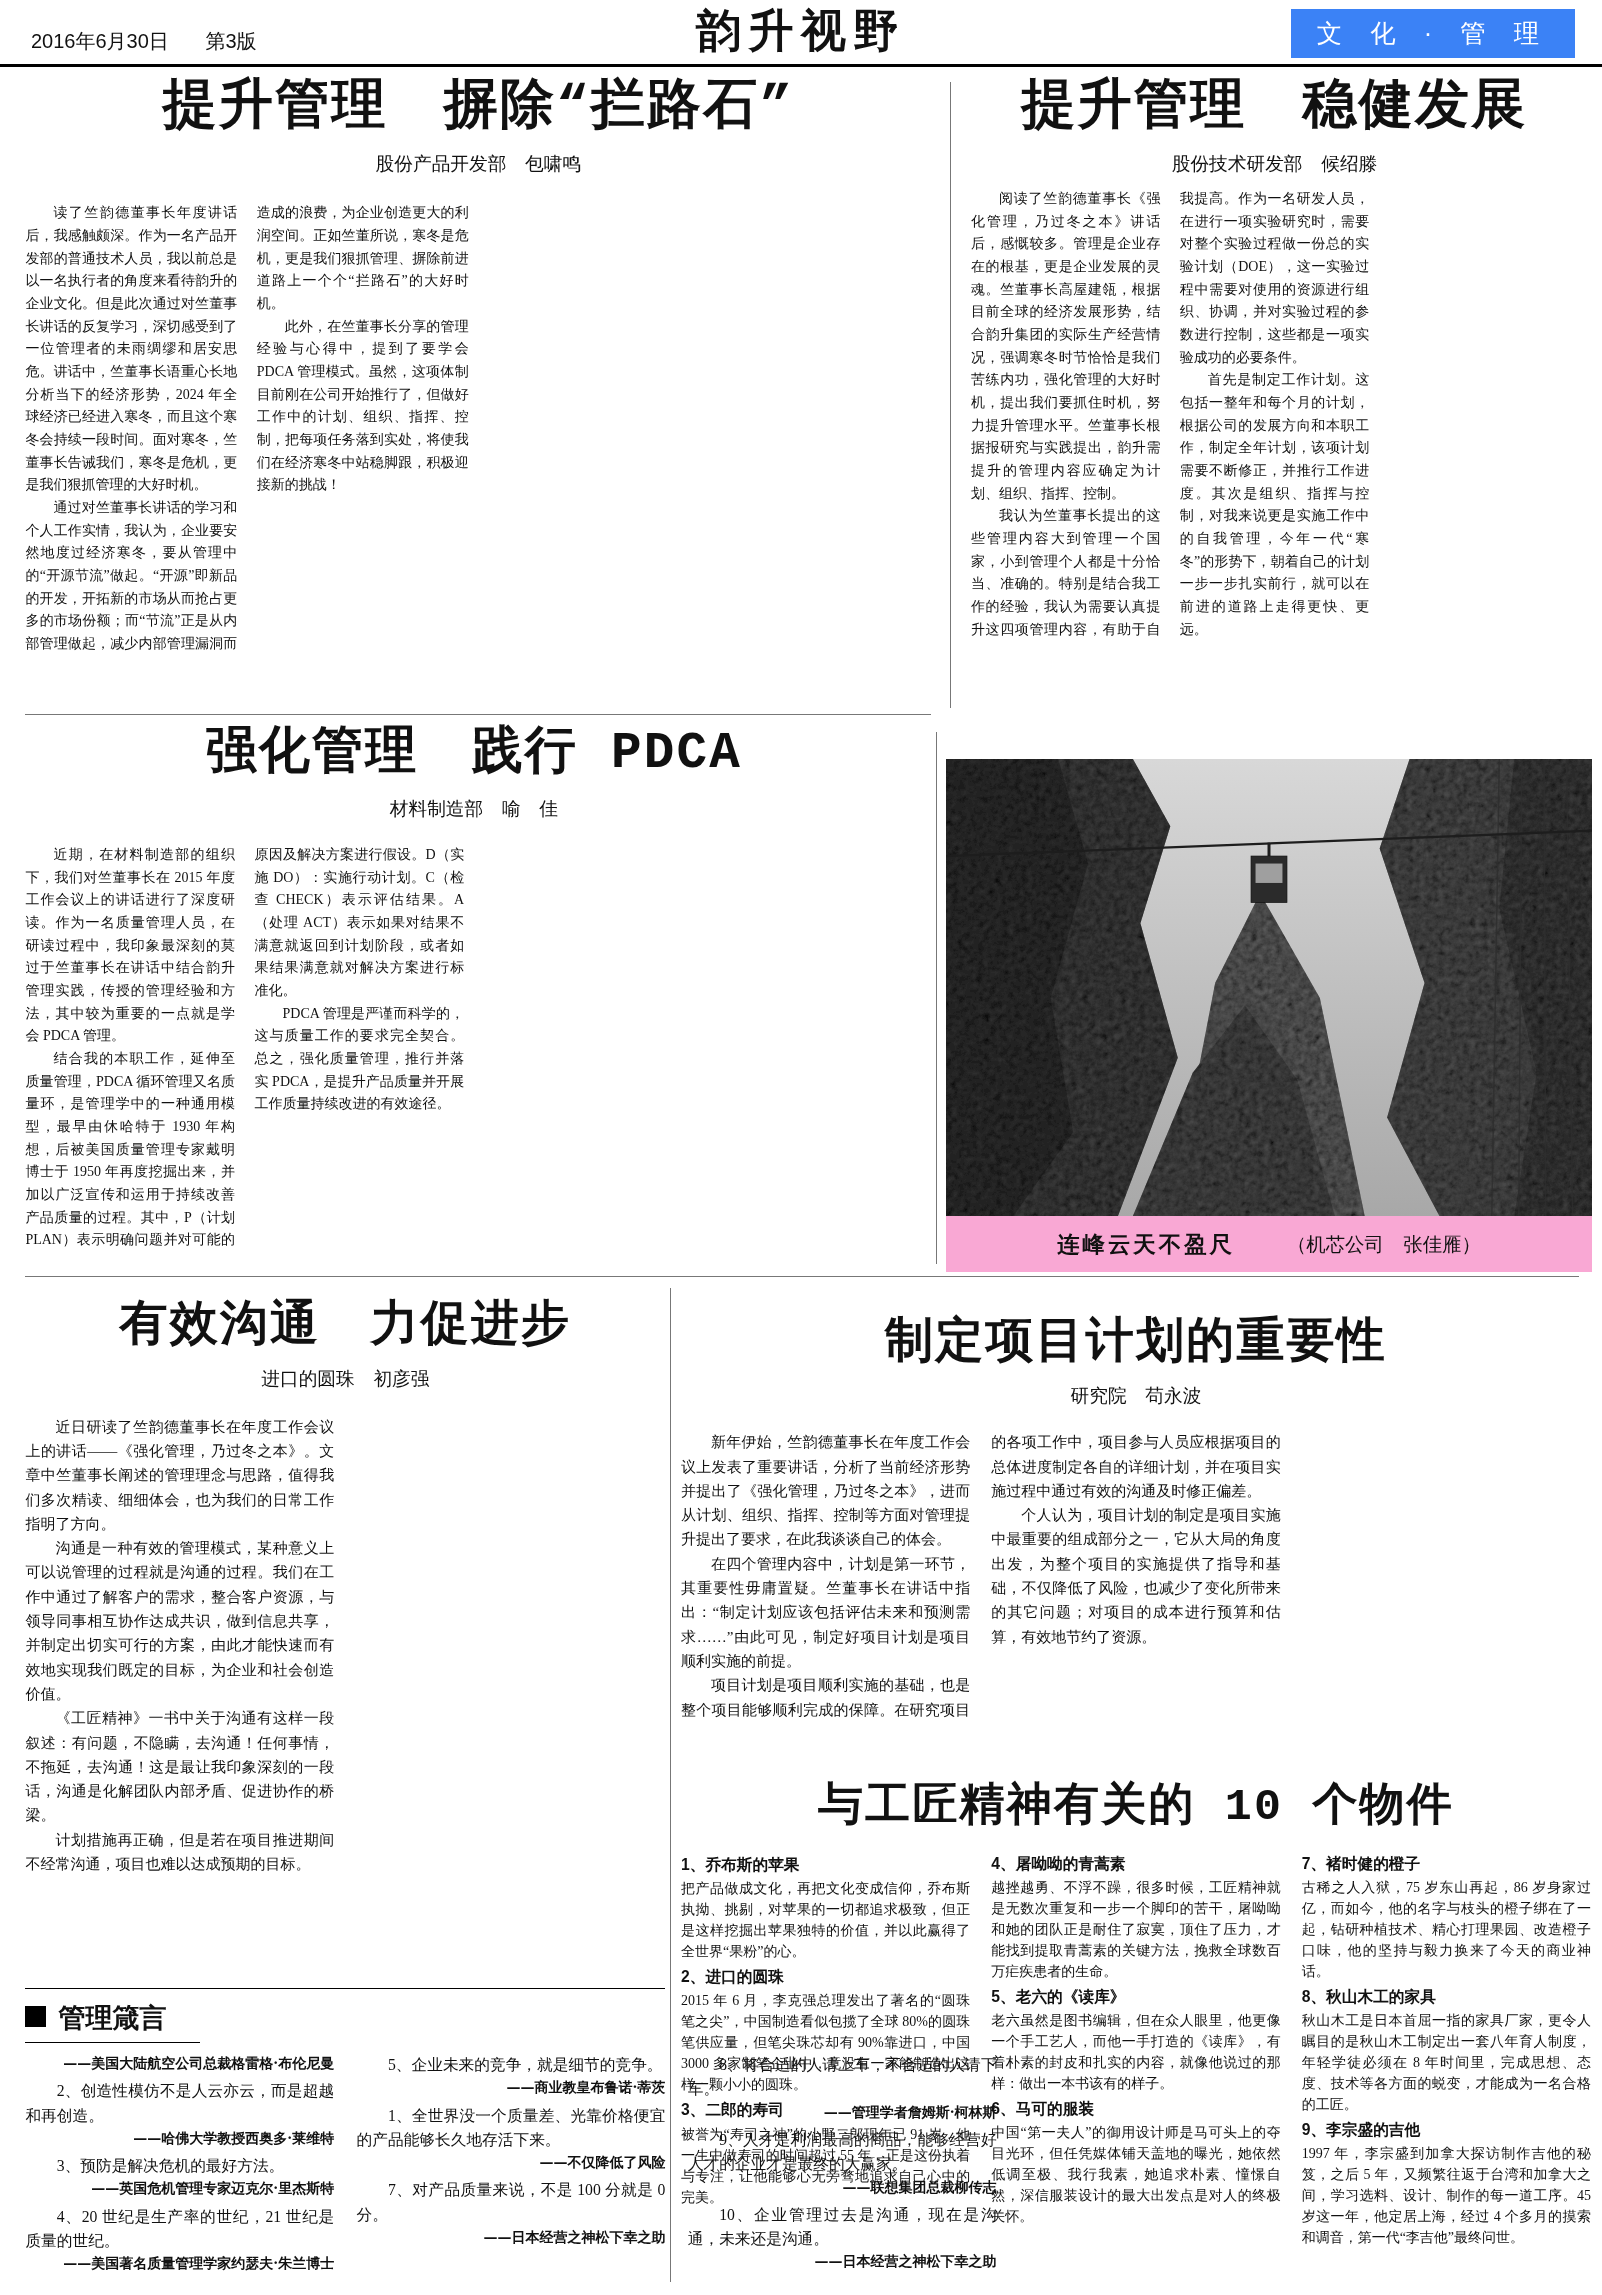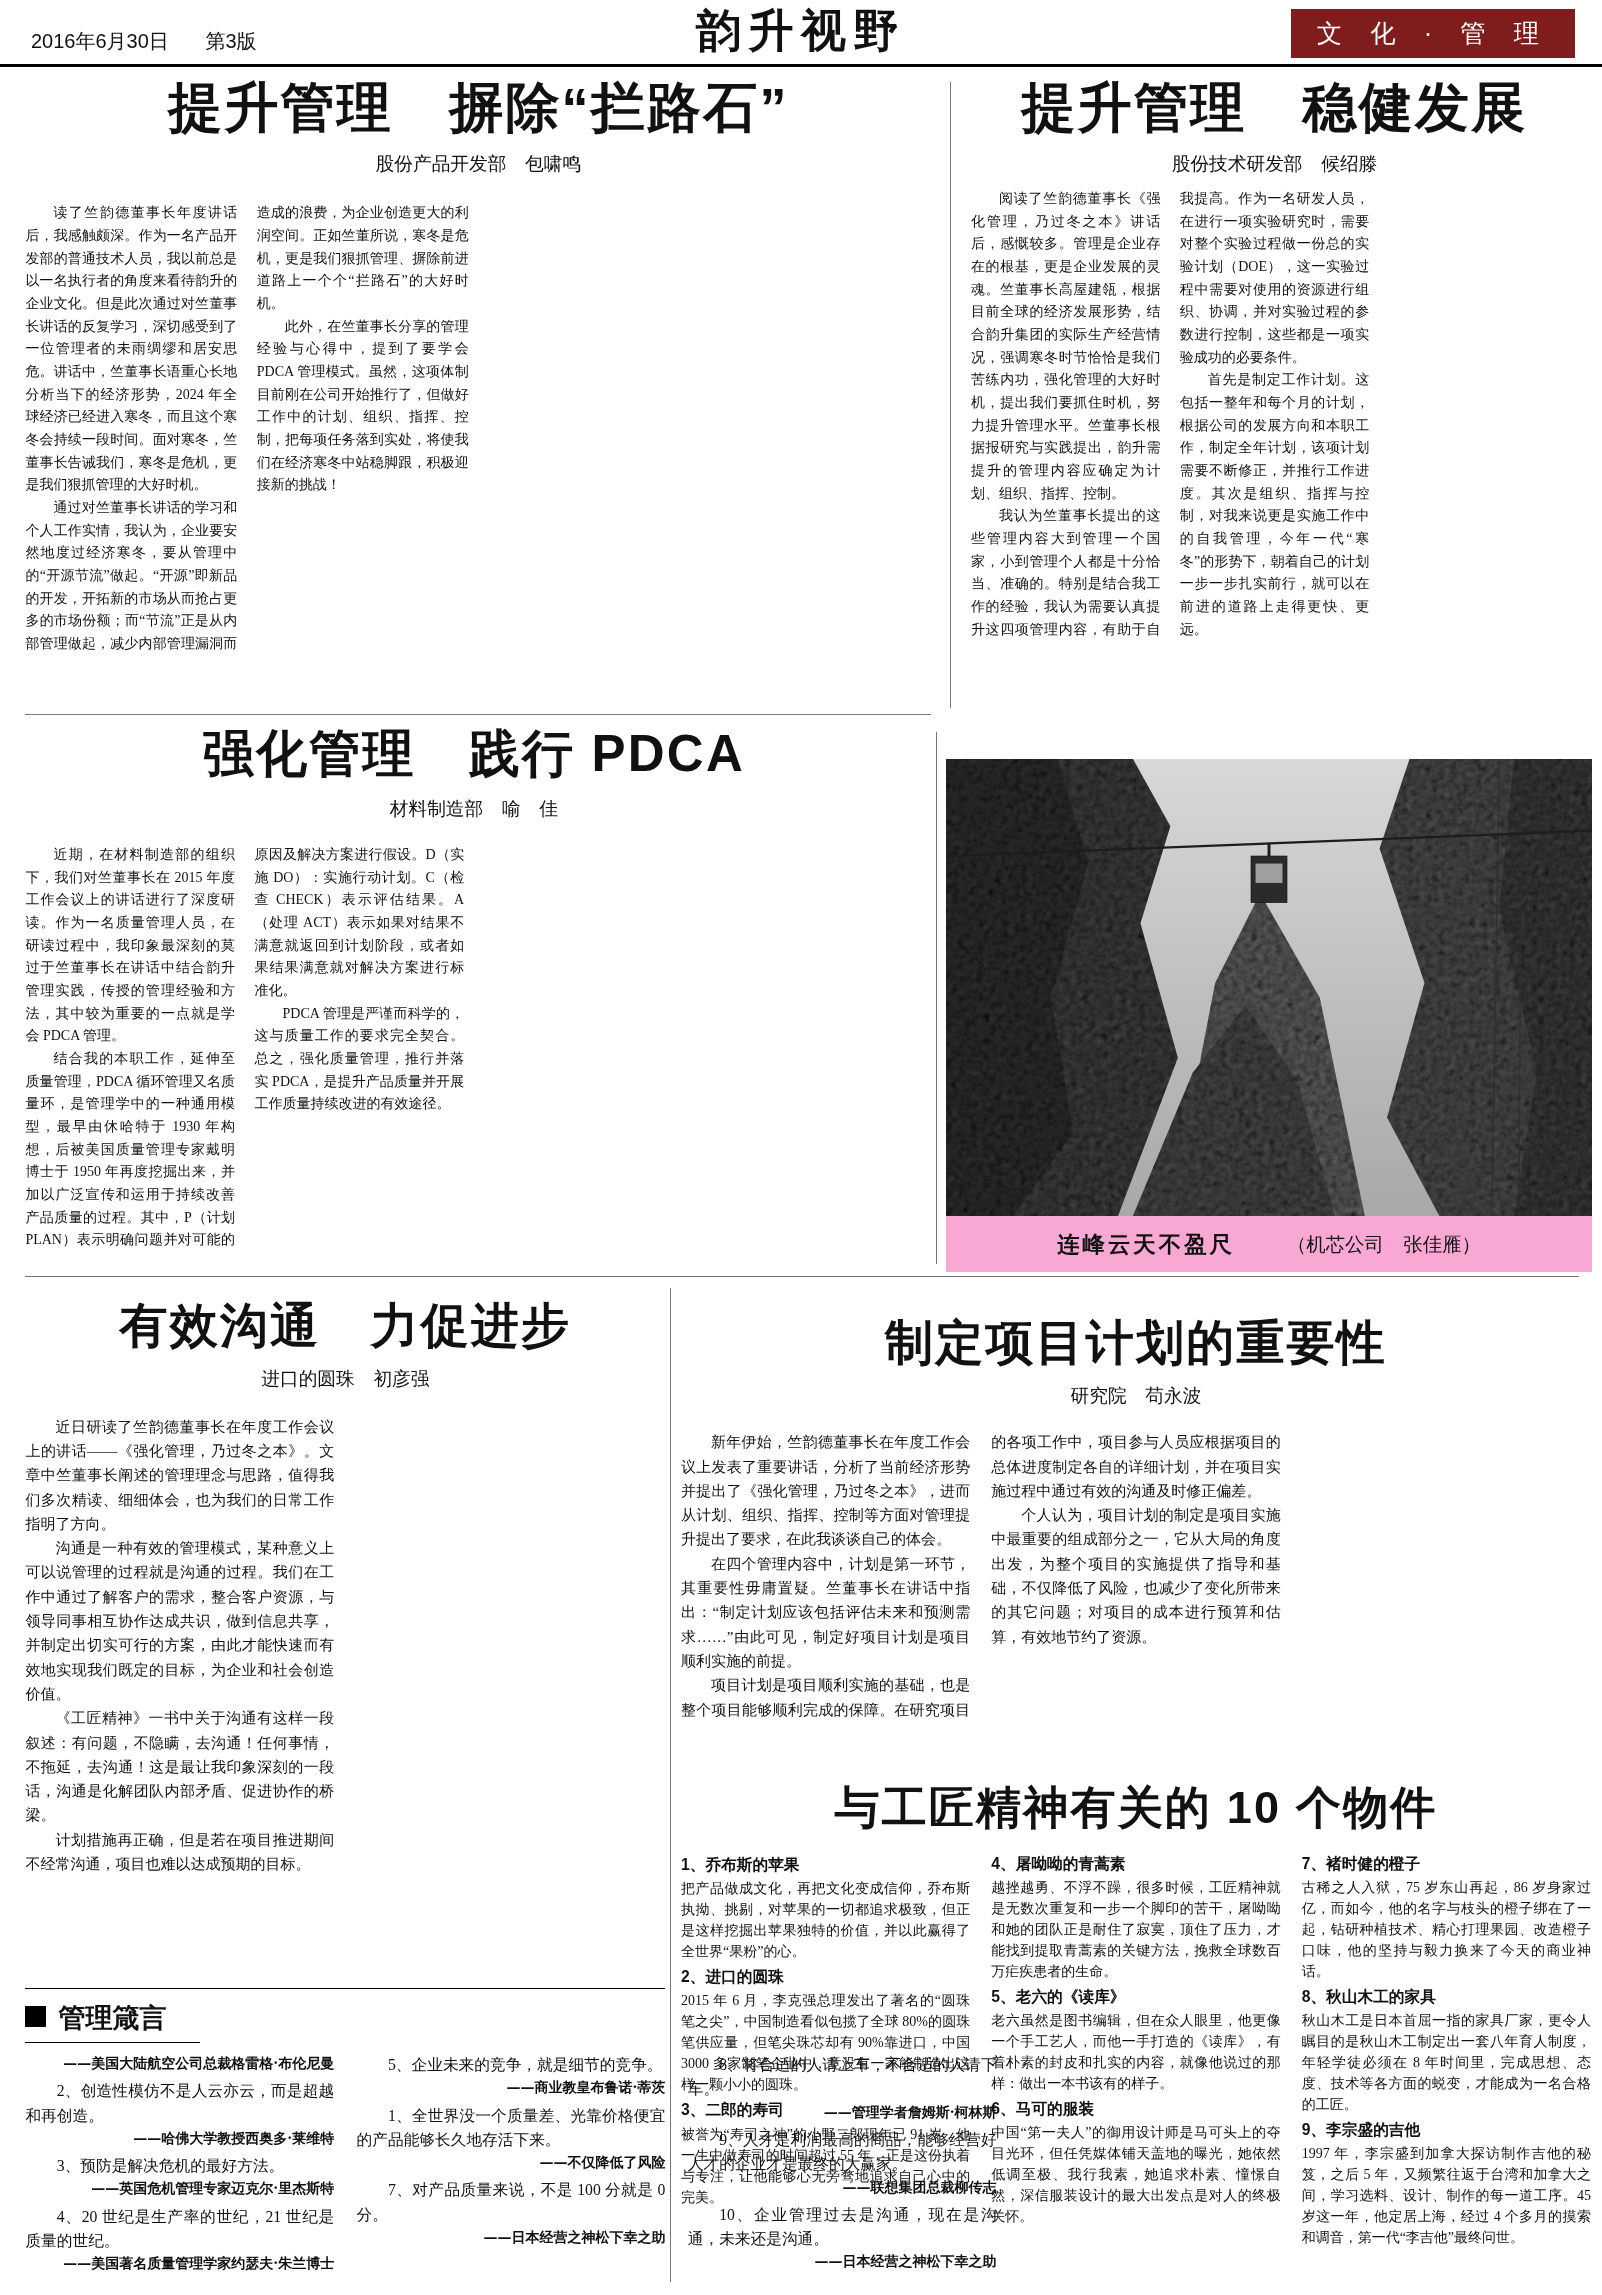--- a/index.html
+++ b/index.html
@@ -3,24 +3,24 @@
 <meta charset="utf-8">
 <style>
   html,body{margin:0;padding:0;background:#e8e8e8;}
   .page{position:relative;width:1602px;height:2295px;background:#ffffff;
         font-family:"Liberation Serif",serif;color:#111;overflow:hidden;}
   
   .hdr{position:absolute;top:0;left:0;right:0;height:64px;border-bottom:3.7px solid #000;}
   .hdr-date{position:absolute;left:31px;bottom:9px;font-size:20px;font-family:"Liberation Sans",sans-serif;}
   .hdr-mast{position:absolute;left:0;right:0;bottom:3px;text-align:center;
             font-family:"DejaVu Serif",serif;font-weight:bold;font-size:45px;letter-spacing:7.5px;}
-  .hdr-badge{position:absolute;right:27px;bottom:6px;background:#7f1d1d;color:#fff;
+  .hdr-badge{position:absolute;right:27px;bottom:6px;background:#3b82f6;color:#fff;
              font-size:25.4px;padding:7.5px 25.4px;letter-spacing:10.5px;font-family:"Liberation Sans",sans-serif;}
   
-  .headline{font-family:Liberation Sans, sans-serif;font-weight:900;text-align:center;
+  .headline{font-family:Liberation Mono, monospace;font-weight:900;text-align:center;
             letter-spacing:2.2px;line-height:1.1;margin:0;}
   .byline{text-align:center;font-size:18.7px;margin:13.5px 0 0 0;font-family:"Liberation Serif",serif;}
   .bodycols{text-align:justify;font-size:14px;line-height:1.62;column-fill:auto;}
   .bodycols p{margin:0;text-indent:2em;}
   .vrule{position:absolute;width:0;border-left:0.7px solid #777;}
   .hrule{position:absolute;height:0;border-top:0.7px solid #777;}
   
   .a1{position:absolute;top:78px;left:25.4px;width:906px;}
   .a1 .headline{font-size:54px;}
   .a1 .bodycols{margin-top:25.4px;height:465px;column-count:4;column-gap:19.4px;}

